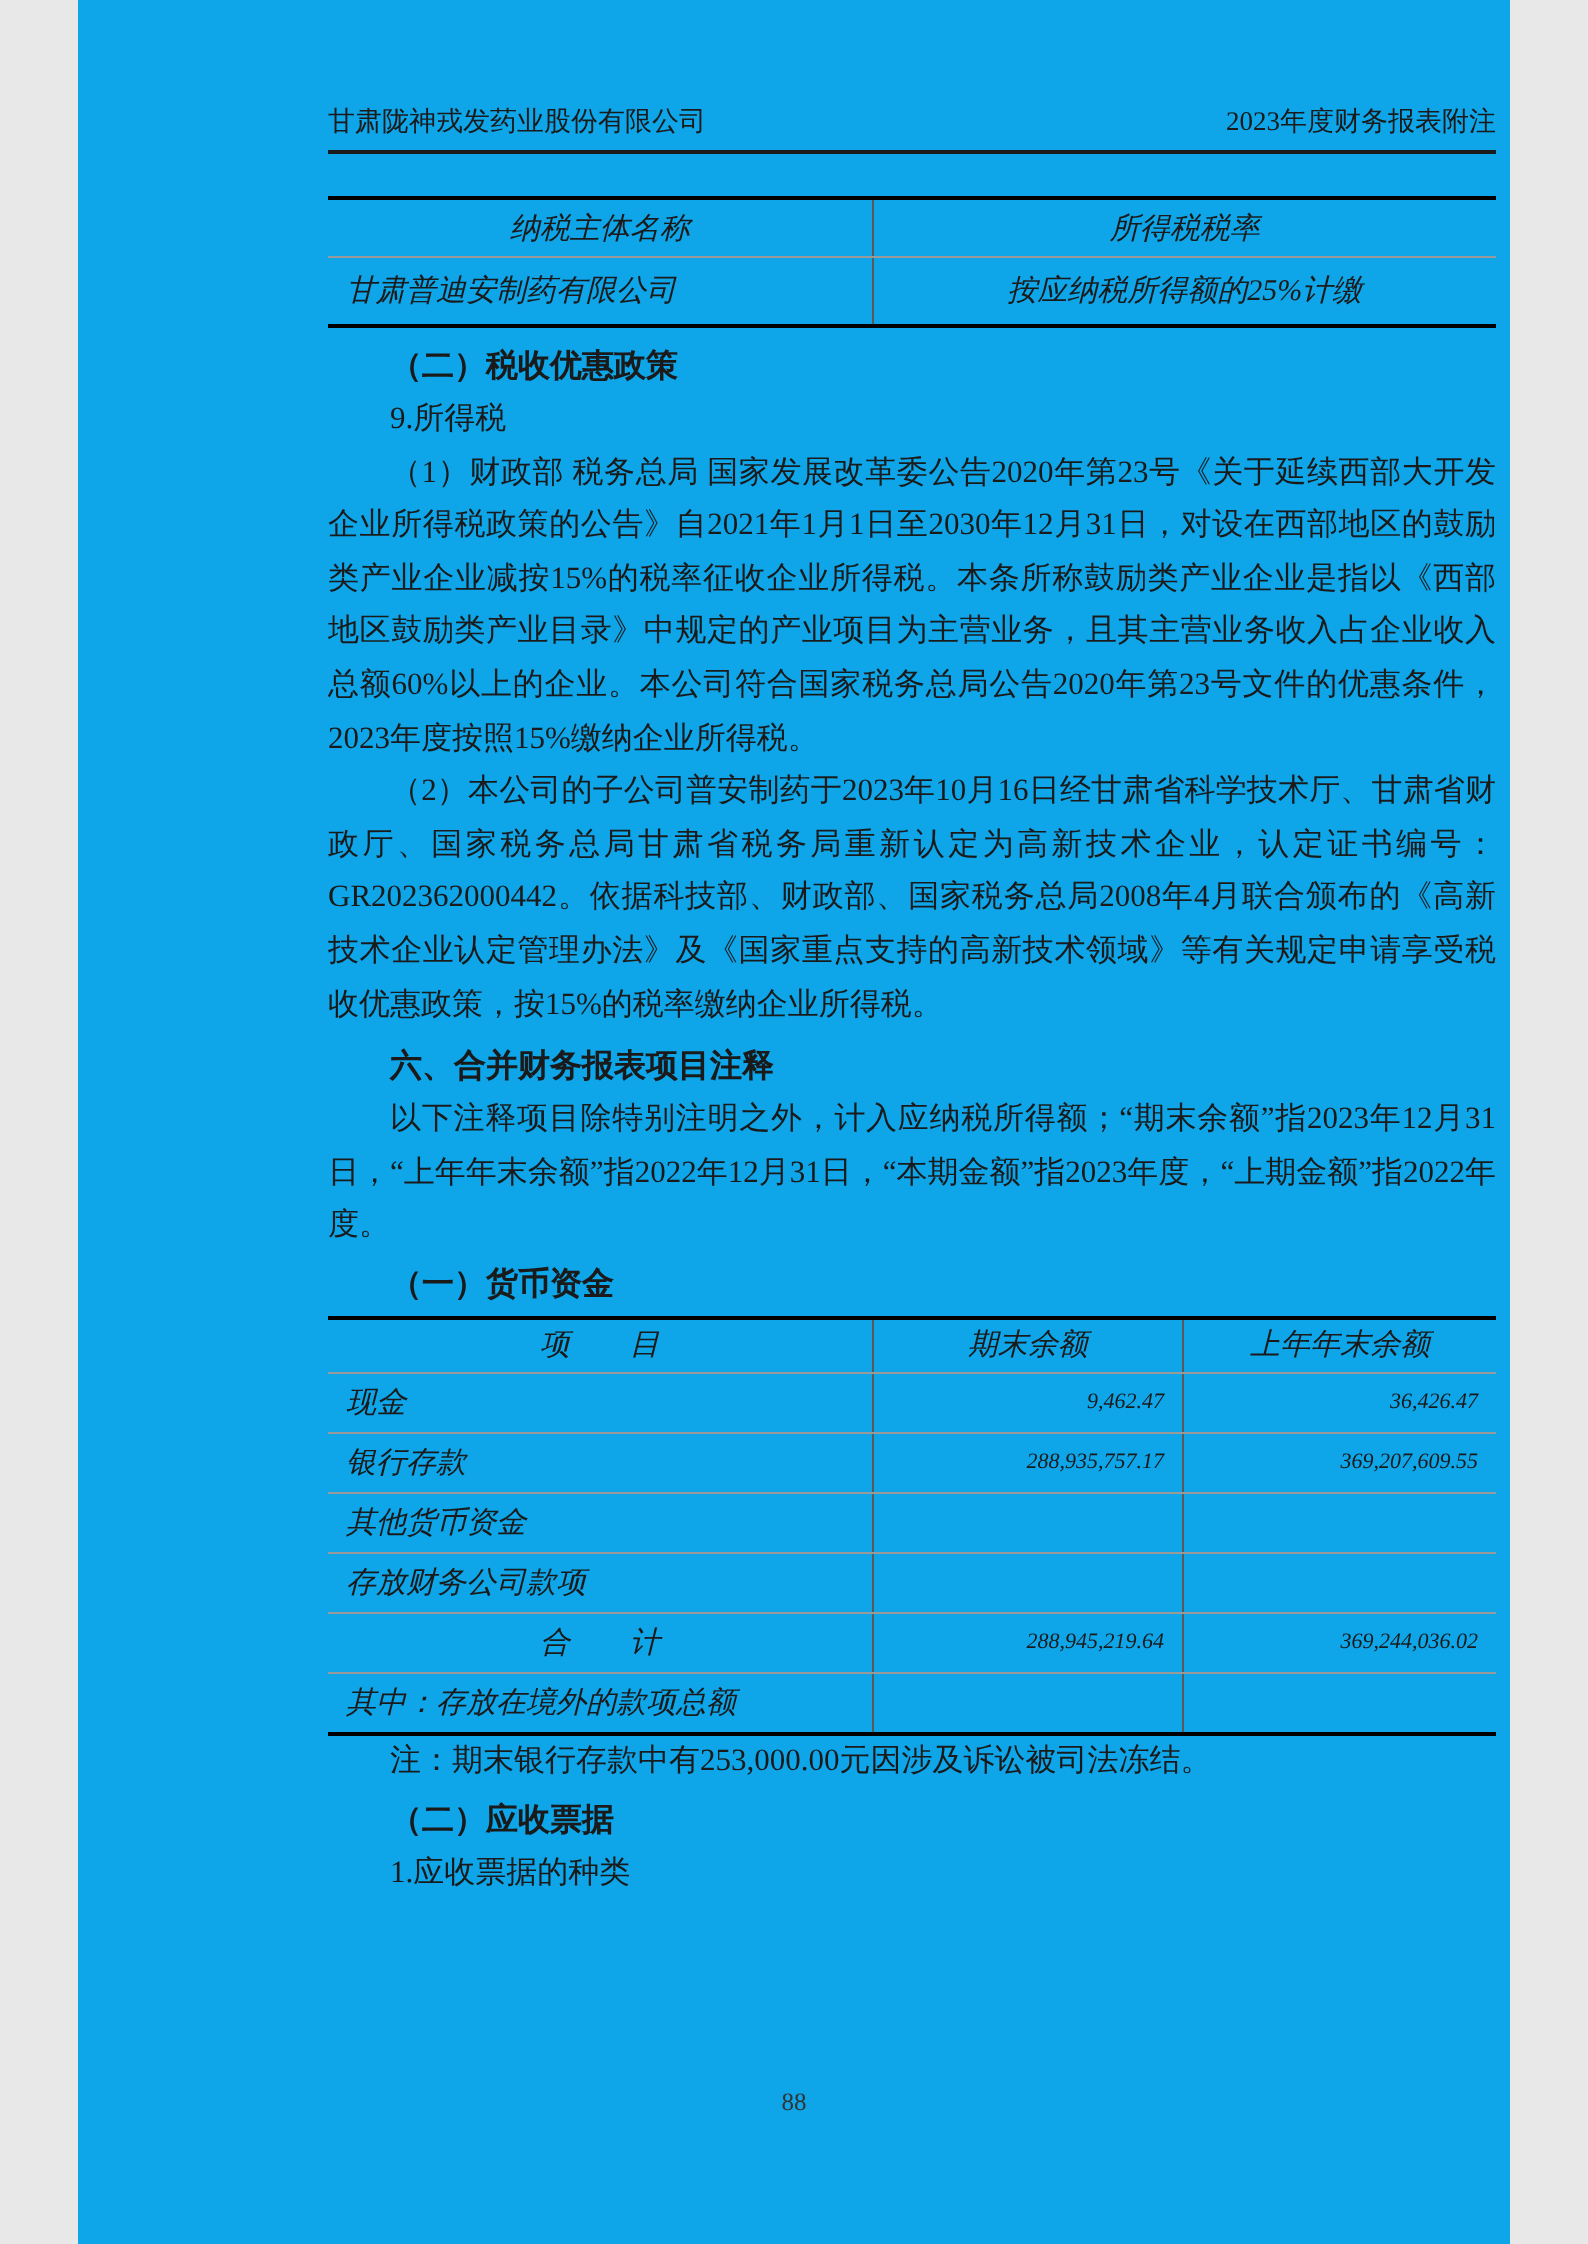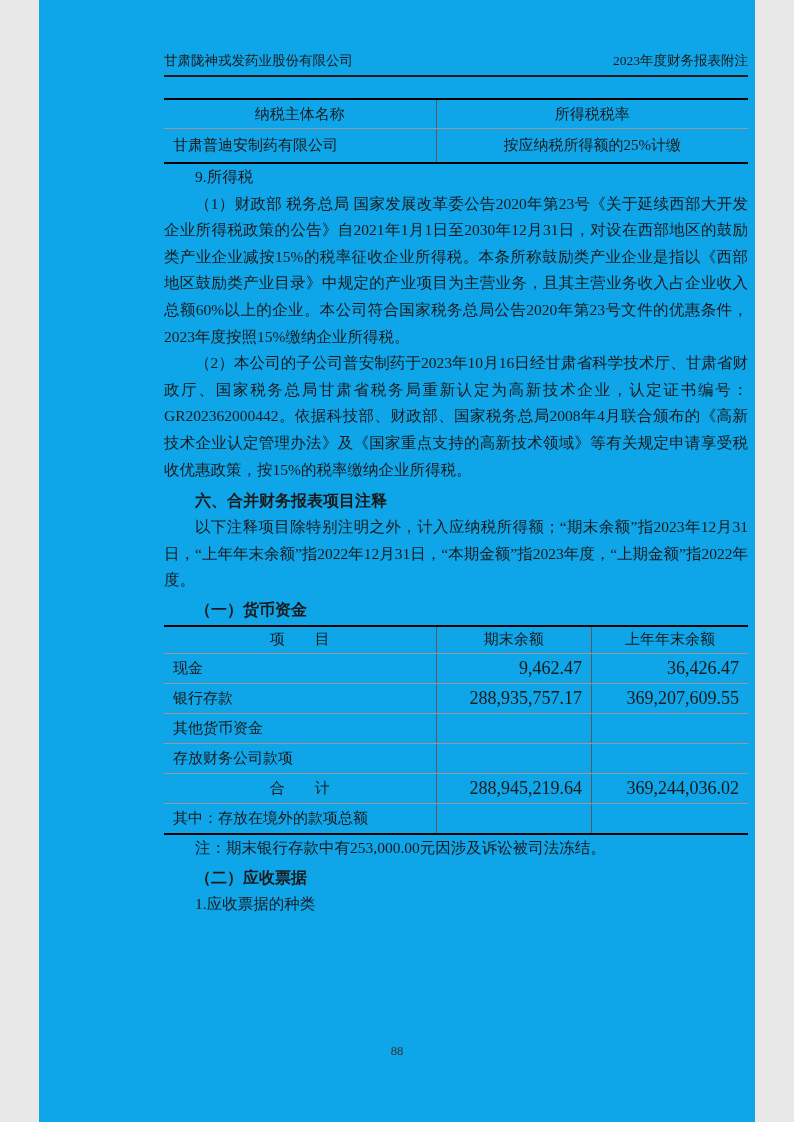--- a/index.html
+++ b/index.html
@@ -23,39 +23,40 @@
   }
 
   
   .main { position:absolute; top:98px; left:125px; width:584px; }
 
   table { width:100%; border-collapse:collapse; table-layout:fixed; }
   .tbl {
     border-top:2.4px solid #000;
     border-bottom:2.4px solid #000;
     font-size:15px;
+    font-style:italic;
   }
   .tbl th, .tbl td { border-bottom:1px solid #9a9a9a; padding:0; }
   .tbl tr:last-child td { border-bottom:none; }
   .tbl th { font-weight:normal; text-align:center; }
 
   
   .t1 th { height:28px; }
   .t1 td { height:33px; }
   .t1 .vline { border-right:1px solid #5a5a5a; }
   .t1 .name { text-align:left; padding-left:9px; }
   .t1 .rate { text-align:center; }
 
   
   .t2 th { height:26px; }
   .t2 td { height:29px; }
   .t2 .vline { border-right:1px solid #5a5a5a; }
   .t2 .item { text-align:left; padding-left:9px; }
   .t2 .item.center { text-align:center; padding-left:0; }
-  .t2 .num { text-align:right; padding-right:9px; font-size:18px; }
+  .t2 .num { text-align:right; padding-right:9px; font-size:11px; }
 
   .h-bold {
     font-weight:bold; font-size:16px; line-height:27px;
     margin:0; text-indent:31px;
   }
   .mt6 { margin-top:6px; }
   .mt4 { margin-top:4px; }
   .mt2 { margin-top:2px; }
   .para, .sub {
     font-size:15.5px; line-height:26.6px;
@@ -90,20 +91,21 @@
         <th class="vline">纳税主体名称</th>
         <th>所得税税率</th>
       </tr>
       <tr>
         <td class="vline name">甘肃普迪安制药有限公司</td>
         <td class="rate">按应纳税所得额的25%计缴</td>
       </tr>
     </tbody>
       </table>
 
+    <h3 class="h-bold mt6">（二）税收优惠政策</h3>
     <p class="sub">9.所得税</p>
     <p class="para">（1）财政部 税务总局 国家发展改革委公告2020年第23号《关于延续西部大开发企业所得税政策的公告》自2021年1月1日至2030年12月31日，对设在西部地区的鼓励类产业企业减按15%的税率征收企业所得税。本条所称鼓励类产业企业是指以《西部地区鼓励类产业目录》中规定的产业项目为主营业务，且其主营业务收入占企业收入总额60%以上的企业。本公司符合国家税务总局公告2020年第23号文件的优惠条件，2023年度按照15%缴纳企业所得税。</p>
     <p class="para">（2）本公司的子公司普安制药于2023年10月16日经甘肃省科学技术厅、甘肃省财政厅、国家税务总局甘肃省税务局重新认定为高新技术企业，认定证书编号：GR202362000442。依据科技部、财政部、国家税务总局2008年4月联合颁布的《高新技术企业认定管理办法》及《国家重点支持的高新技术领域》等有关规定申请享受税收优惠政策，按15%的税率缴纳企业所得税。</p>
 
     <h3 class="h-bold mt4">六、合并财务报表项目注释</h3>
     <p class="para">以下注释项目除特别注明之外，计入应纳税所得额；“期末余额”指2023年12月31日，“上年年末余额”指2022年12月31日，“本期金额”指2023年度，“上期金额”指2022年度。</p>
 
     <h3 class="h-bold mt2">（一）货币资金</h3>
 
     <table class="tbl t2 mt2">

